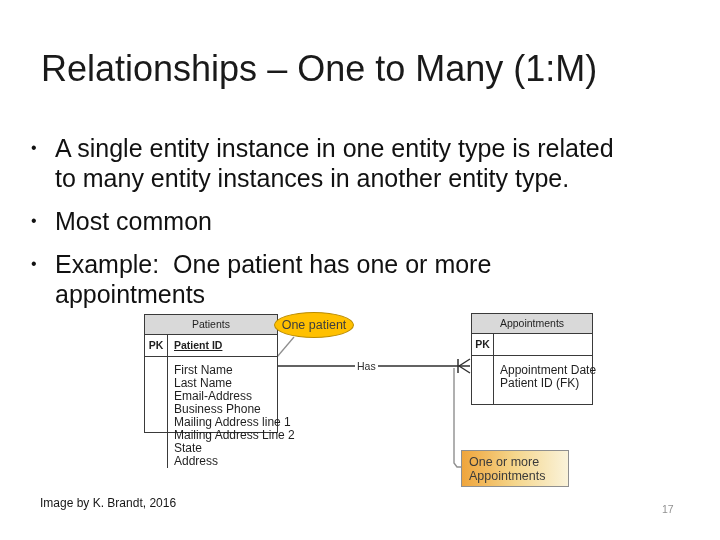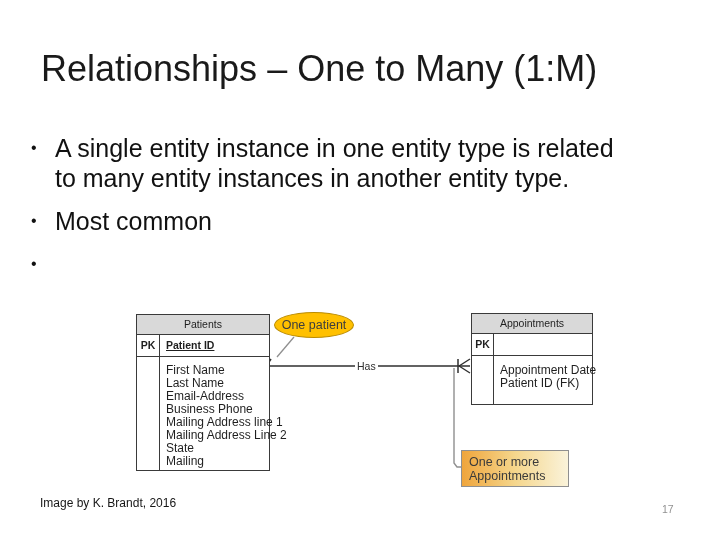--- a/index.html
+++ b/index.html
@@ -22,21 +22,21 @@
     position:absolute; left:40px; top:496px; font-size:12px; color:#161616;
   }
   .page-number {
     position:absolute; left:662px; top:503px; font-size:10.5px; color:#919191;
   }
   
   .er-table {
     position:absolute; background:#fff; border:1.5px solid #3a3a3a;
     display:flex; flex-direction:column; color:#1f1f1f;
   }
-  .er-patients { left:136px; top:314px; width:134px; height:157px; }
+  .er-patients { left:144px; top:314px; width:134px; height:119px; }
   .er-appointments { left:471px; top:313px; width:122px; height:92px; }
   .er-header {
     height:20px; flex:0 0 20px; background:#d9d9d9;
     border-bottom:1.2px solid #3a3a3a; text-align:center;
     font-size:10.5px; line-height:19px;
   }
   .er-pkrow { display:flex; flex:0 0 22px; height:22px; border-bottom:1.2px solid #3a3a3a; }
   .er-pkcell {
     flex:0 0 23px; border-right:1.2px solid #3a3a3a; text-align:center;
     font-weight:700; font-size:10.5px; line-height:21px;
@@ -83,20 +83,22 @@
       <span class="bullet-dot">•</span>
       <span class="bullet-text">A single entity instance in one entity type is related
 to many entity instances in another entity type.</span>
     </div>
     <div class="bullet-item">
       <span class="bullet-dot">•</span>
       <span class="bullet-text">Most common</span>
     </div>
     <div class="bullet-item">
       <span class="bullet-dot">•</span>
+      <span class="bullet-text">Example:  One patient has one or more
+appointments</span>
     </div>
   </div>
 
   <svg class="diagram-lines" width="720" height="540" viewBox="0 0 720 540">
 
     <line x1="270" y1="366" x2="470" y2="366" stroke="#2f2f2f" stroke-width="1.4"></line>
 
     <line x1="259" y1="377" x2="271" y2="359" stroke="#2f2f2f" stroke-width="1.5"></line>
 
     <line x1="458" y1="359" x2="458" y2="373" stroke="#2f2f2f" stroke-width="1.5"></line>
@@ -118,21 +120,21 @@
     <div class="er-body">
       <div class="er-pkcol"></div>
       <div class="er-fields">
         <div class="er-field">First Name</div>
         <div class="er-field">Last Name</div>
         <div class="er-field">Email-Address</div>
         <div class="er-field">Business Phone</div>
         <div class="er-field">Mailing Address line 1</div>
         <div class="er-field">Mailing Address Line 2</div>
         <div class="er-field">State</div>
-        <div class="er-field">Mailing</div>
+        <div class="er-field">Address</div>
       </div>
     </div>
   </div>
 
   <div class="er-table er-appointments">
     <div class="er-header">Appointments</div>
     <div class="er-pkrow">
       <div class="er-pkcell">PK</div>
     </div>
     <div class="er-body">

